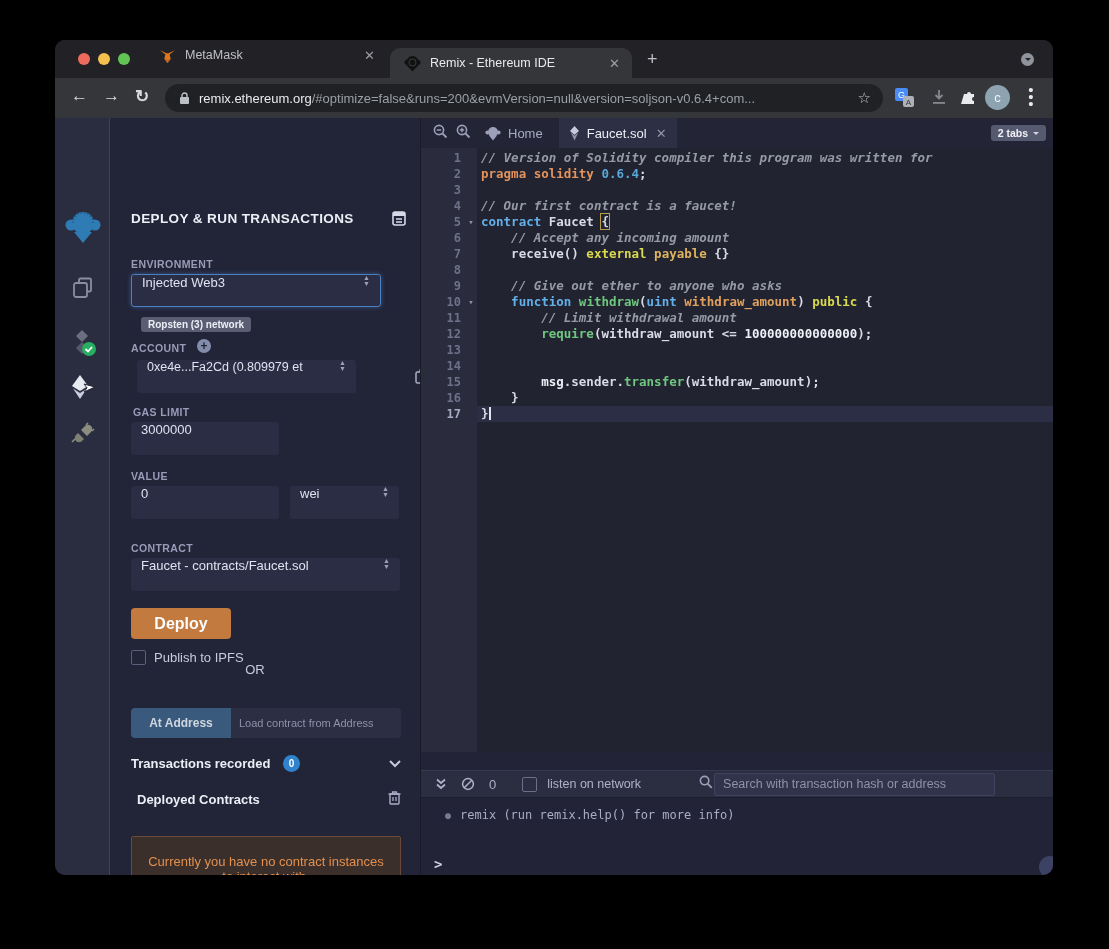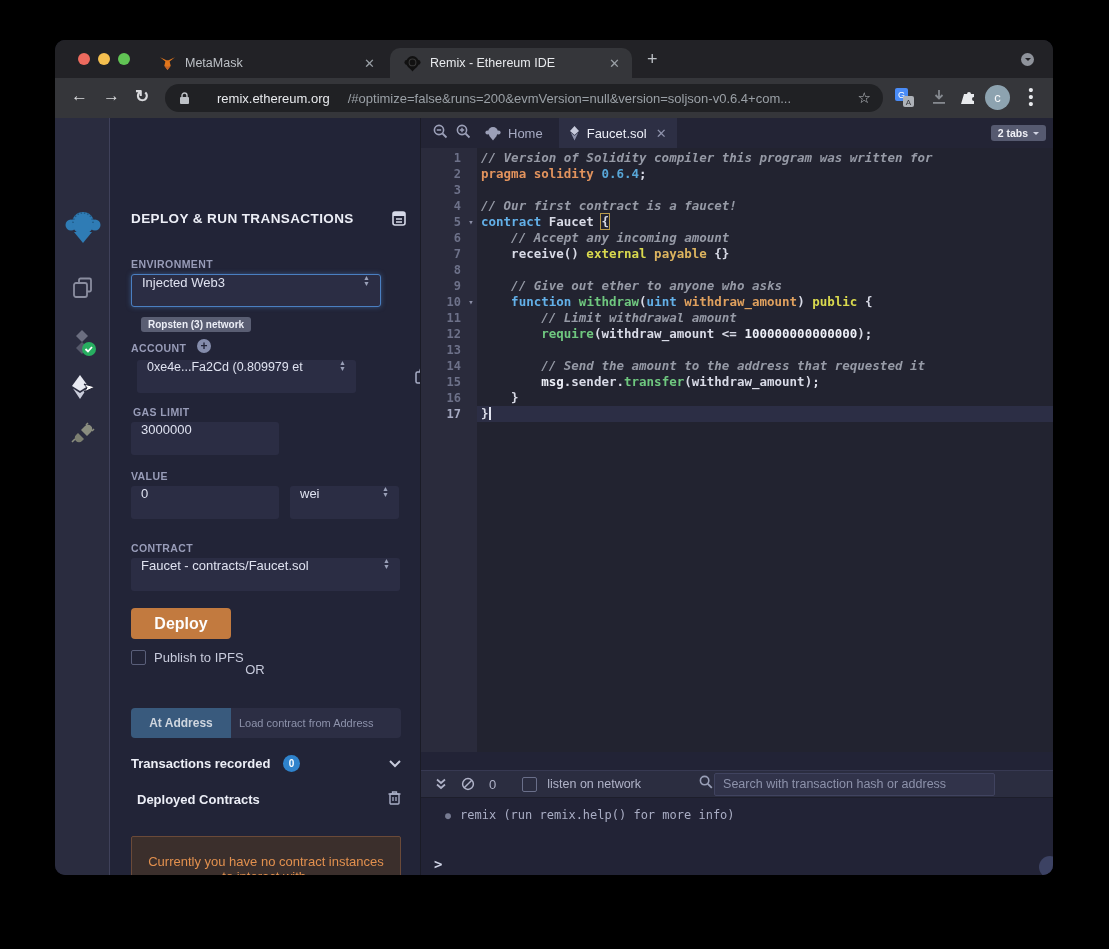--- a/index.html
+++ b/index.html
@@ -6,35 +6,35 @@
   html,body { width:1109px; height:949px; background:#000; overflow:hidden;
               font-family:"Liberation Sans", sans-serif; }
   #screen { position:relative; width:1109px; height:949px; background:#000; }
   #window { position:absolute; left:55px; top:40px; width:998px; height:835px;
             border-radius:10px; overflow:hidden; background:#222437; }
 
   
   .tabstrip { position:absolute; left:0; top:0; width:998px; height:38px; background:#222226; }
   .light { position:absolute; top:13px; width:12px; height:12px; border-radius:50%; }
   .tab-inactive { position:absolute; left:90px; top:8px; width:242px; height:30px;
-                  display:flex; align-items:center; color:#bdc1c6; font-size:12.5px; }
+                  display:flex; color:#bdc1c6; font-size:12.5px; }
   .tab-active { position:absolute; left:335px; top:8px; width:242px; height:30px;
                 background:#35363a; border-radius:10px 10px 0 0; display:flex; align-items:center;
                 color:#e8eaed; font-size:12.5px; }
   .fav { width:17px; height:17px; margin:0 9px 0 14px; flex:0 0 auto; }
   .tab-x { margin-left:auto; margin-right:12px; color:#9aa0a6; font-size:13px; cursor:default; }
   .newtab-btn { position:absolute; left:592px; top:12px; color:#bdc1c6; font-size:18px; line-height:14px; }
   .tabsearch { position:absolute; left:966px; top:13px; width:13px; height:13px; border-radius:50%;
                background:#8f939b; display:flex; align-items:center; justify-content:center; }
   .tabsearch:after { content:""; border:3px solid transparent; border-top-color:#222226; margin-top:3px; }
 
   .toolbar { position:absolute; left:0; top:38px; width:998px; height:40px; background:#35363a; }
   .nav-ic { position:absolute; top:8px; font-size:17px; color:#d9dadd; }
   .urlpill { position:absolute; left:110px; top:6px; width:718px; height:28px; border-radius:14px;
-             background:#202124; display:flex; align-items:center; overflow:hidden;gap:18px; }
+             background:#202124; display:flex; align-items:center; overflow:hidden; }
   .url-domain { color:#e8eaed; font-size:13px; white-space:nowrap; }
   .url-path { color:#9aa0a6; font-size:13px; white-space:nowrap; }
   .url-star { margin-left:auto; margin-right:12px; color:#bdc1c6; font-size:15px; }
   .ext-ic { position:absolute; top:10px; }
   .avatar { position:absolute; left:930px; top:7px; width:25px; height:25px; border-radius:50%;
             background:#8da3b0; color:#f4f6f8; font-size:13px; display:flex; align-items:center; justify-content:center; }
   .dots { position:absolute; left:972px; top:8px; color:#e8eaed; font-size:15px; letter-spacing:0;
           line-height:7px; text-align:center; width:8px; }
 
   
@@ -378,21 +378,21 @@
             <div class="code-row"><span class="ln">4</span><span class="fold"></span><span class="src"><span class="tk-cmt">// Our first contract is a faucet!</span></span></div>
             <div class="code-row"><span class="ln">5</span><span class="fold">▾</span><span class="src"><span class="tk-kwblue">contract</span><span class="tk-pln"> Faucet </span><span class="tk-brkt">{</span></span></div>
             <div class="code-row"><span class="ln">6</span><span class="fold"></span><span class="src"><span class="tk-pln">    </span><span class="tk-cmt">// Accept any incoming amount</span></span></div>
             <div class="code-row"><span class="ln">7</span><span class="fold"></span><span class="src"><span class="tk-pln">    receive() </span><span class="tk-kwyellow">external</span><span class="tk-pln"> </span><span class="tk-kwgold">payable</span><span class="tk-pln"> {}</span></span></div>
             <div class="code-row"><span class="ln">8</span><span class="fold"></span><span class="src"></span></div>
             <div class="code-row"><span class="ln">9</span><span class="fold"></span><span class="src"><span class="tk-pln">    </span><span class="tk-cmt">// Give out ether to anyone who asks</span></span></div>
             <div class="code-row"><span class="ln">10</span><span class="fold">▾</span><span class="src"><span class="tk-pln">    </span><span class="tk-kwblue">function</span><span class="tk-pln"> </span><span class="tk-fn">withdraw</span><span class="tk-pln">(</span><span class="tk-kwblue">uint</span><span class="tk-pln"> </span><span class="tk-param">withdraw_amount</span><span class="tk-pln">) </span><span class="tk-kwyellow">public</span><span class="tk-pln"> {</span></span></div>
             <div class="code-row"><span class="ln">11</span><span class="fold"></span><span class="src"><span class="tk-pln">        </span><span class="tk-cmt">// Limit withdrawal amount</span></span></div>
             <div class="code-row"><span class="ln">12</span><span class="fold"></span><span class="src"><span class="tk-pln">        </span><span class="tk-fn">require</span><span class="tk-pln">(withdraw_amount </span><span class="tk-op">&lt;=</span><span class="tk-pln"> </span><span class="tk-numw">100000000000000</span><span class="tk-pln">);</span></span></div>
             <div class="code-row"><span class="ln">13</span><span class="fold"></span><span class="src"></span></div>
-            <div class="code-row"><span class="ln">14</span><span class="fold"></span><span class="src"><span class="tk-pln">        </span><span class="tk-cmt">// Send the amount to the address that requested it</span></span></div>
+            <div class="code-row"><span class="ln">14</span><span class="fold"></span><span class="src"><span class="tk-pln">        </span></span></div>
             <div class="code-row"><span class="ln">15</span><span class="fold"></span><span class="src"><span class="tk-pln">        </span><span class="tk-boldw">msg</span><span class="tk-pln">.sender.</span><span class="tk-fn">transfer</span><span class="tk-pln">(withdraw_amount);</span></span></div>
             <div class="code-row"><span class="ln">16</span><span class="fold"></span><span class="src"><span class="tk-pln">    }</span></span></div>
             <div class="code-row active"><span class="ln">17</span><span class="fold"></span><span class="src"><span class="tk-pln">}</span><span class="cursor"></span></span></div>
           </div>
     </div>
 
     <div class="term">
       <div class="termbar">
         <span class="term-ic">
           <svg width="12" height="12" viewBox="0 0 12 12">

